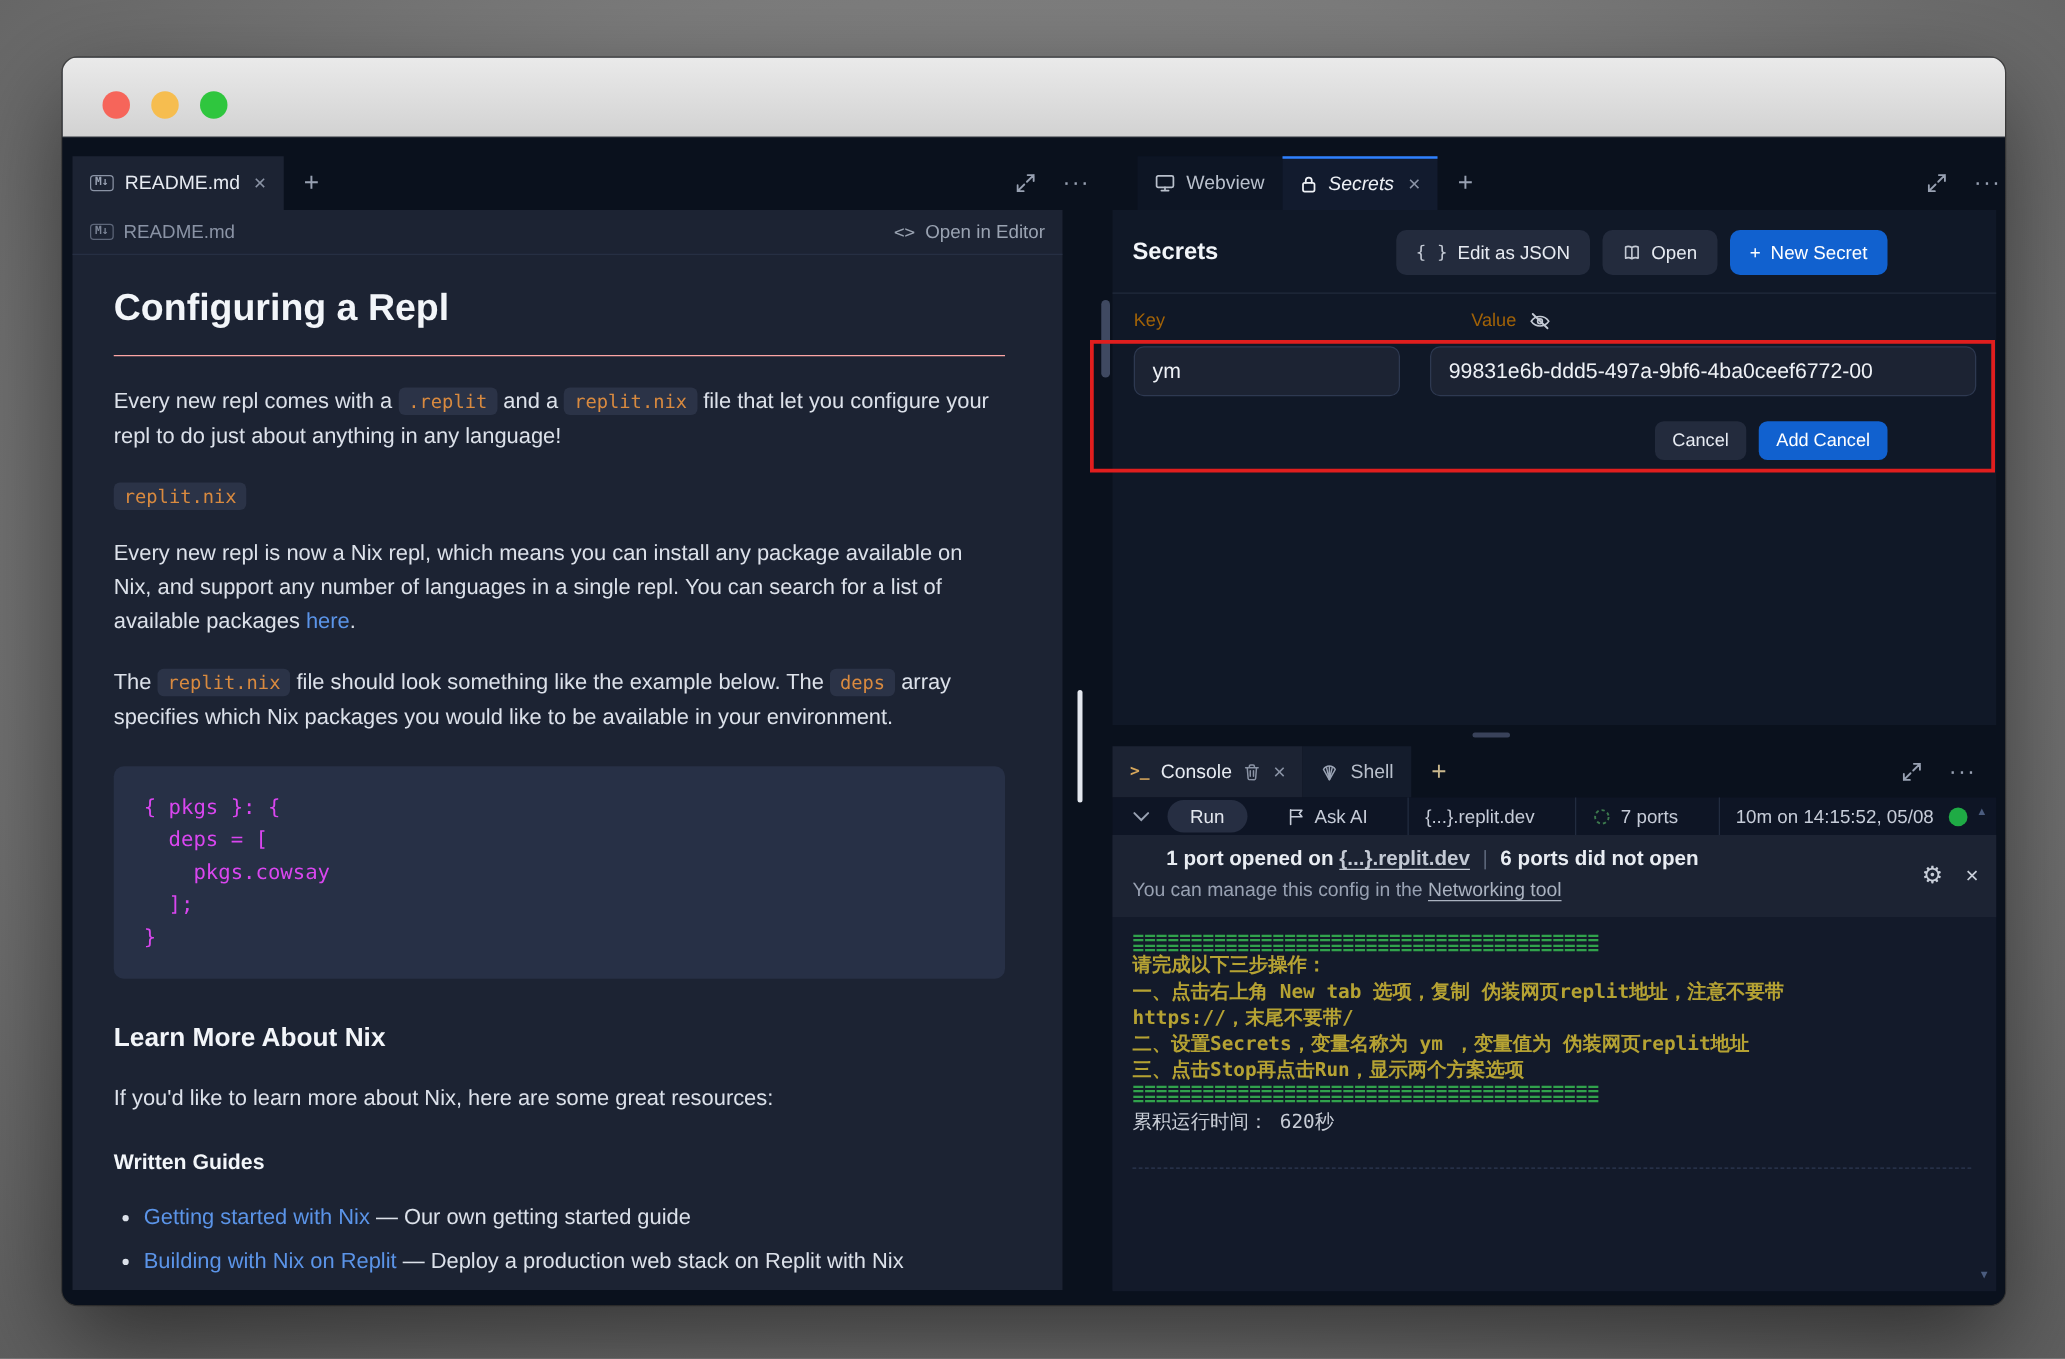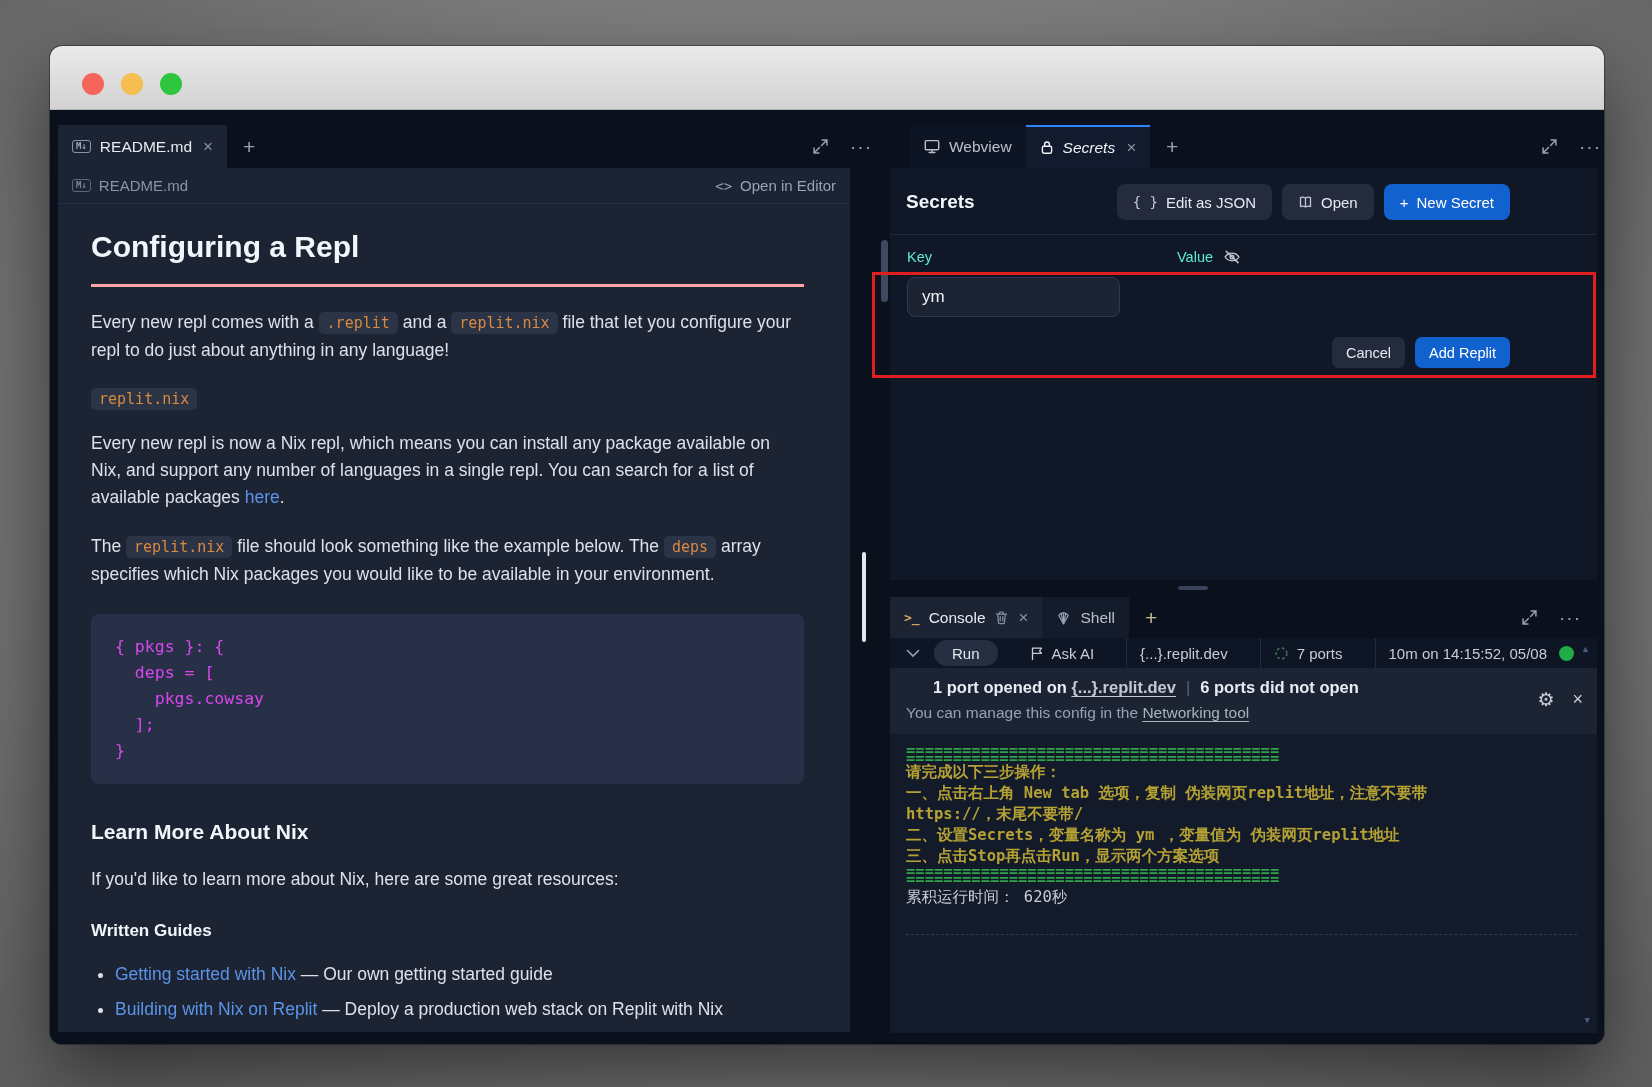--- a/index.html
+++ b/index.html
@@ -45,21 +45,21 @@
     display:flex; align-items:center; padding:0 14px; gap:8px;
     color:#8a93a5; font-size:15px;
   }
   .openedit { margin-left:auto; display:flex; gap:8px; align-items:center; color:#9aa3b2; background:none; border:none; font-size:15px; }
   .codeglyph { font-family:"DejaVu Sans Mono", monospace; font-size:14px; }
   .lp-body {
     position:absolute; left:8px; top:94px; width:792px; height:828px;
     background:#1c2333; overflow:hidden; padding:26px 46px 0 33px;
     color:#dce1ea;
   }
-  .doc h1 { font-size:30px; font-weight:700; color:#f2f5f9; padding-bottom:20px; border-bottom:3px solid #fca5a5; }
+  .doc h1 { font-size:30px; font-weight:700; color:#f2f5f9; padding-bottom:20px; border-bottom:1px solid #fca5a5; }
   .doc p { font-size:17.5px; line-height:27px; margin-top:22px; }
   .icode {
     font-family:"DejaVu Sans Mono", monospace; font-size:15px; color:#d98a3f;
     background:#2b3347; border-radius:5px; padding:2px 8px;
   }
   .pillline { margin-top:26px; }
   .mdlink { color:#5b94e8; }
   .codeblock {
     margin-top:26px; background:#273046; border-radius:8px; padding:20px 24px;
     font-family:"DejaVu Sans Mono", monospace; font-size:16.5px; line-height:26px;
@@ -84,21 +84,21 @@
   .sec-title { font-size:19px; font-weight:700; color:#f2f5f9; }
   .sec-btns { margin-left:auto; display:flex; gap:10px; margin-right:71px; }
   .btn {
     display:flex; align-items:center; gap:8px; height:36px; padding:0 16px;
     background:#232b3d; color:#e7ebf2; border:none; border-radius:8px; font-size:15px;
     font-family:"Liberation Sans", sans-serif;
   }
   .btn .bicon { font-family:"DejaVu Sans Mono", monospace; font-size:14px; color:#c3c9d4; }
   .btn-blue { background:#1161cf; color:#fff; }
   .sec-divider { border-top:1px solid #202a3c; }
-  .kv-labels { display:flex; padding:14px 16px 8px 17px; font-size:14.5px; color:#5eead4;text-align:right; }
+  .kv-labels { display:flex; padding:14px 16px 8px 17px; font-size:14.5px; color:#a16207;text-align:right; }
   .kv-vlabel { position:absolute; left:287px; display:flex; gap:10px; align-items:center; }
   .kv-row { display:flex; padding:4px 16px 0 17px; gap:24px; }
   .field {
     height:40px; background:#1c2333; border:1px solid #2e3951; border-radius:8px;
     color:#eef1f6; font-size:17px; padding:0 14px; font-family:"Liberation Sans", sans-serif;
     outline:none;
   }
   .field-key { width:213px; }
   .field-value { width:441px; }
   .kv-actions { display:flex; gap:10px; justify-content:flex-end; margin:20px 87px 0 0;align-items:flex-end; }
@@ -273,24 +273,25 @@
             <svg width="18" height="16" viewBox="0 0 18 16" fill="none" stroke="#c3c9d4" stroke-width="1.3" stroke-linecap="round">
                 <path d="M2 8s2.6-3.8 7-3.8S16 8 16 8s-2.6 3.8-7 3.8S2 8 2 8z"></path>
                 <circle cx="9" cy="8" r="1.9"></circle>
                 <path d="M3.2 2.2L15 13.6" stroke-width="1.5"></path>
               </svg>
           </span>
         </span>
       </div>
       <div class="kv-row">
         <input class="field field-key" readonly="" value="ym" style="">
+        <input class="field field-value" readonly="" value="99831e6b-ddd5-497a-9bf6-4ba0ceef6772-00" style="">
       </div>
       <div class="kv-actions">
         <button class="btn btn-sm">Cancel</button>
-        <button class="btn btn-sm btn-blue">Add Replit</button>
+        <button class="btn btn-sm btn-blue">Add Cancel</button>
       </div>
     </div>
 
     <div class="red-box"></div>
 
     <div class="tabstrip rb-tabs" style="height:41px">
       <div class="tab tab-console">
         <span class="prompt-glyph">&gt;_</span>
         <span>Console</span>
         <span>

